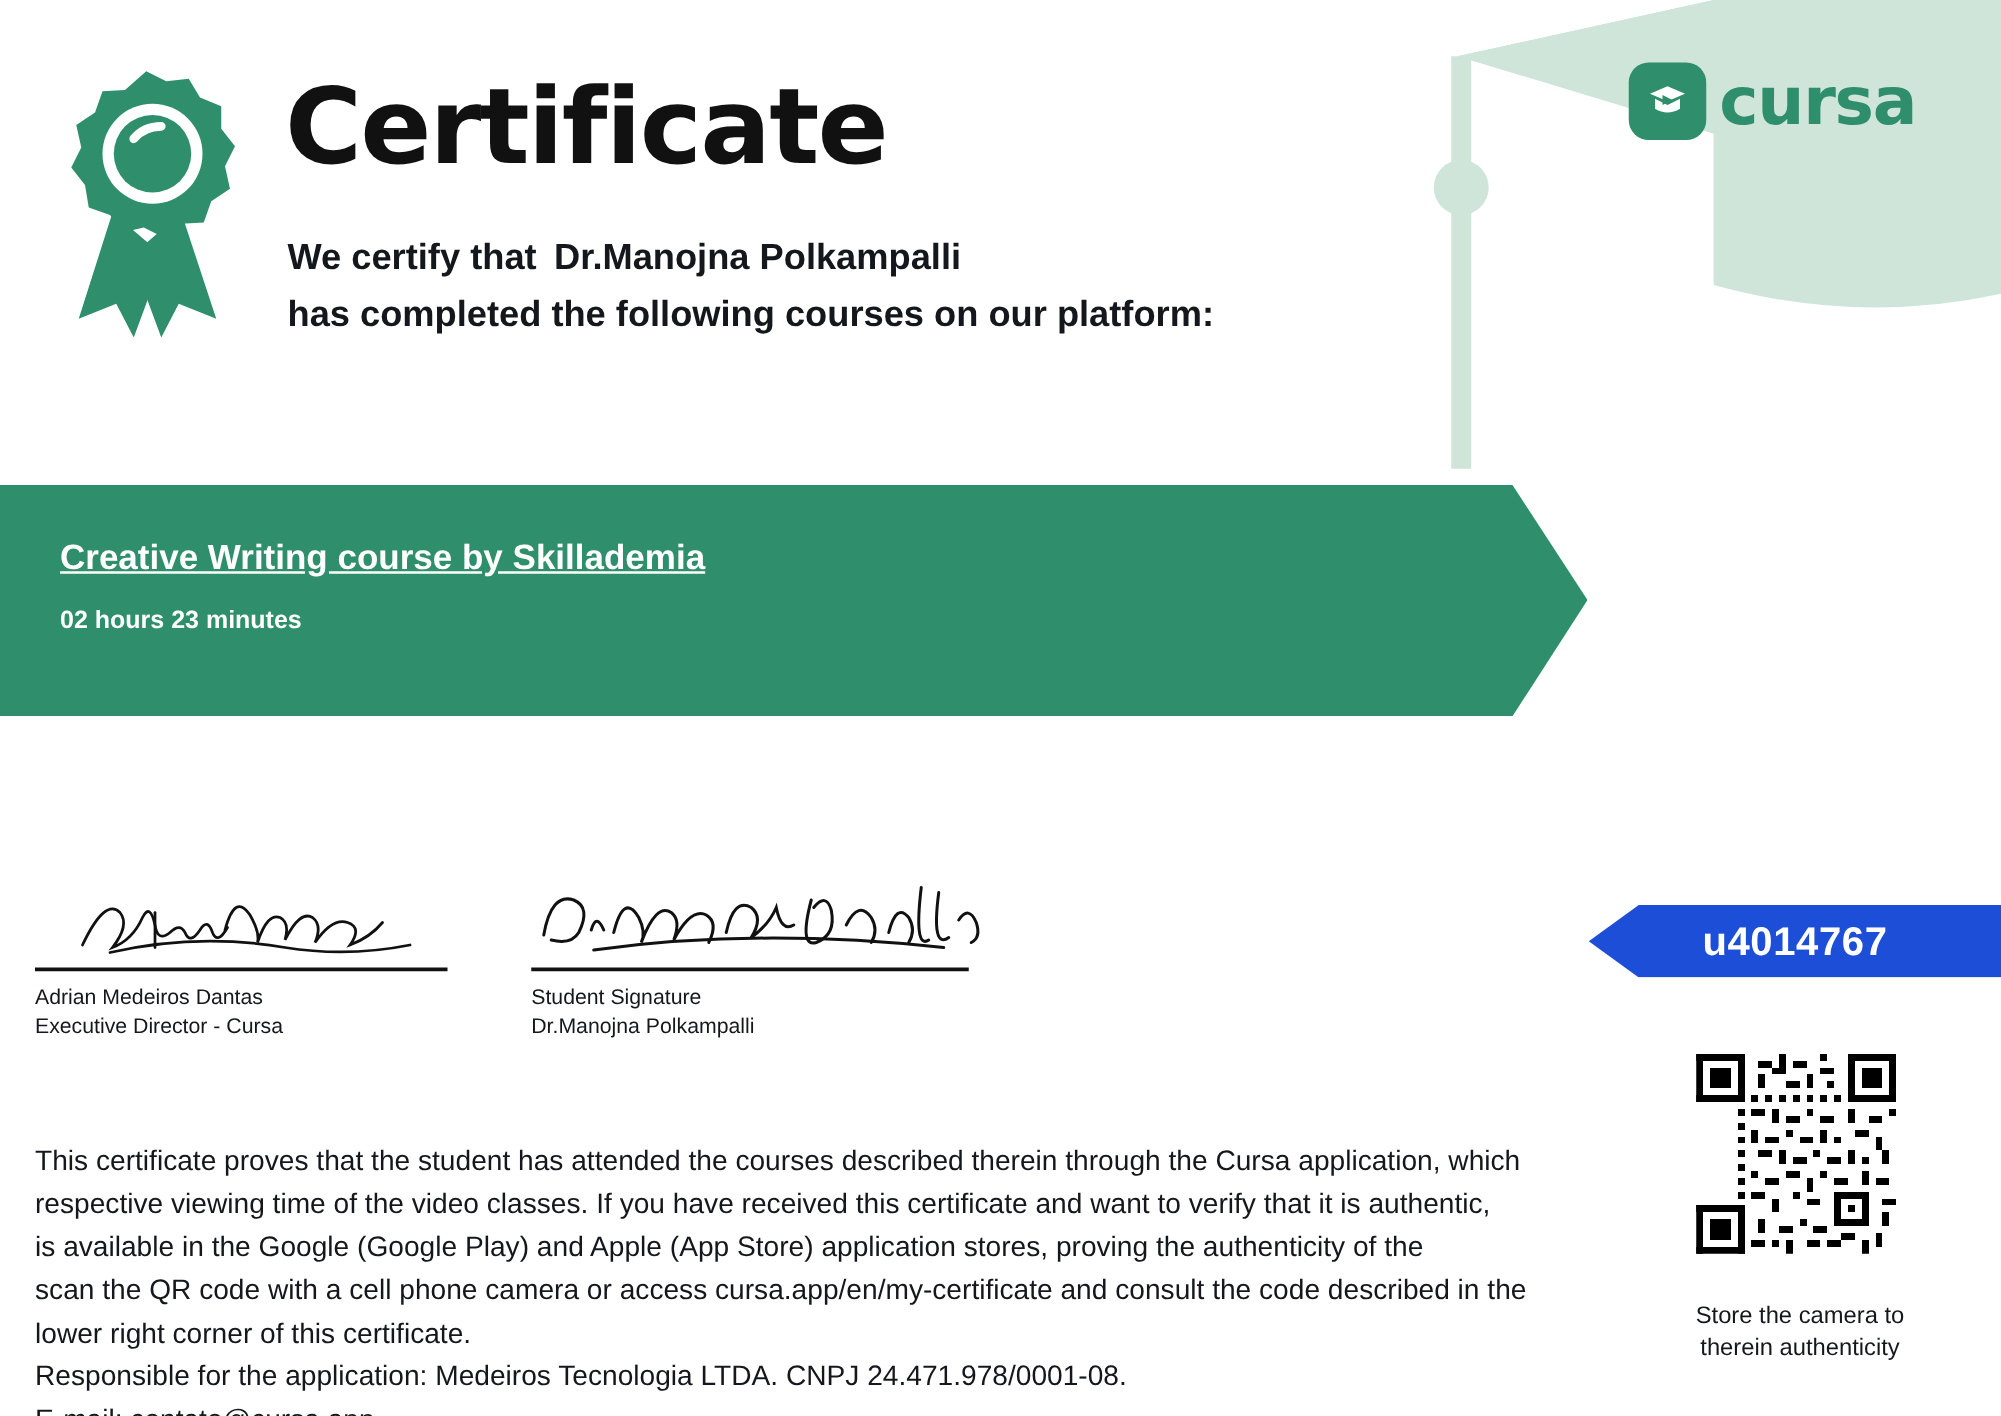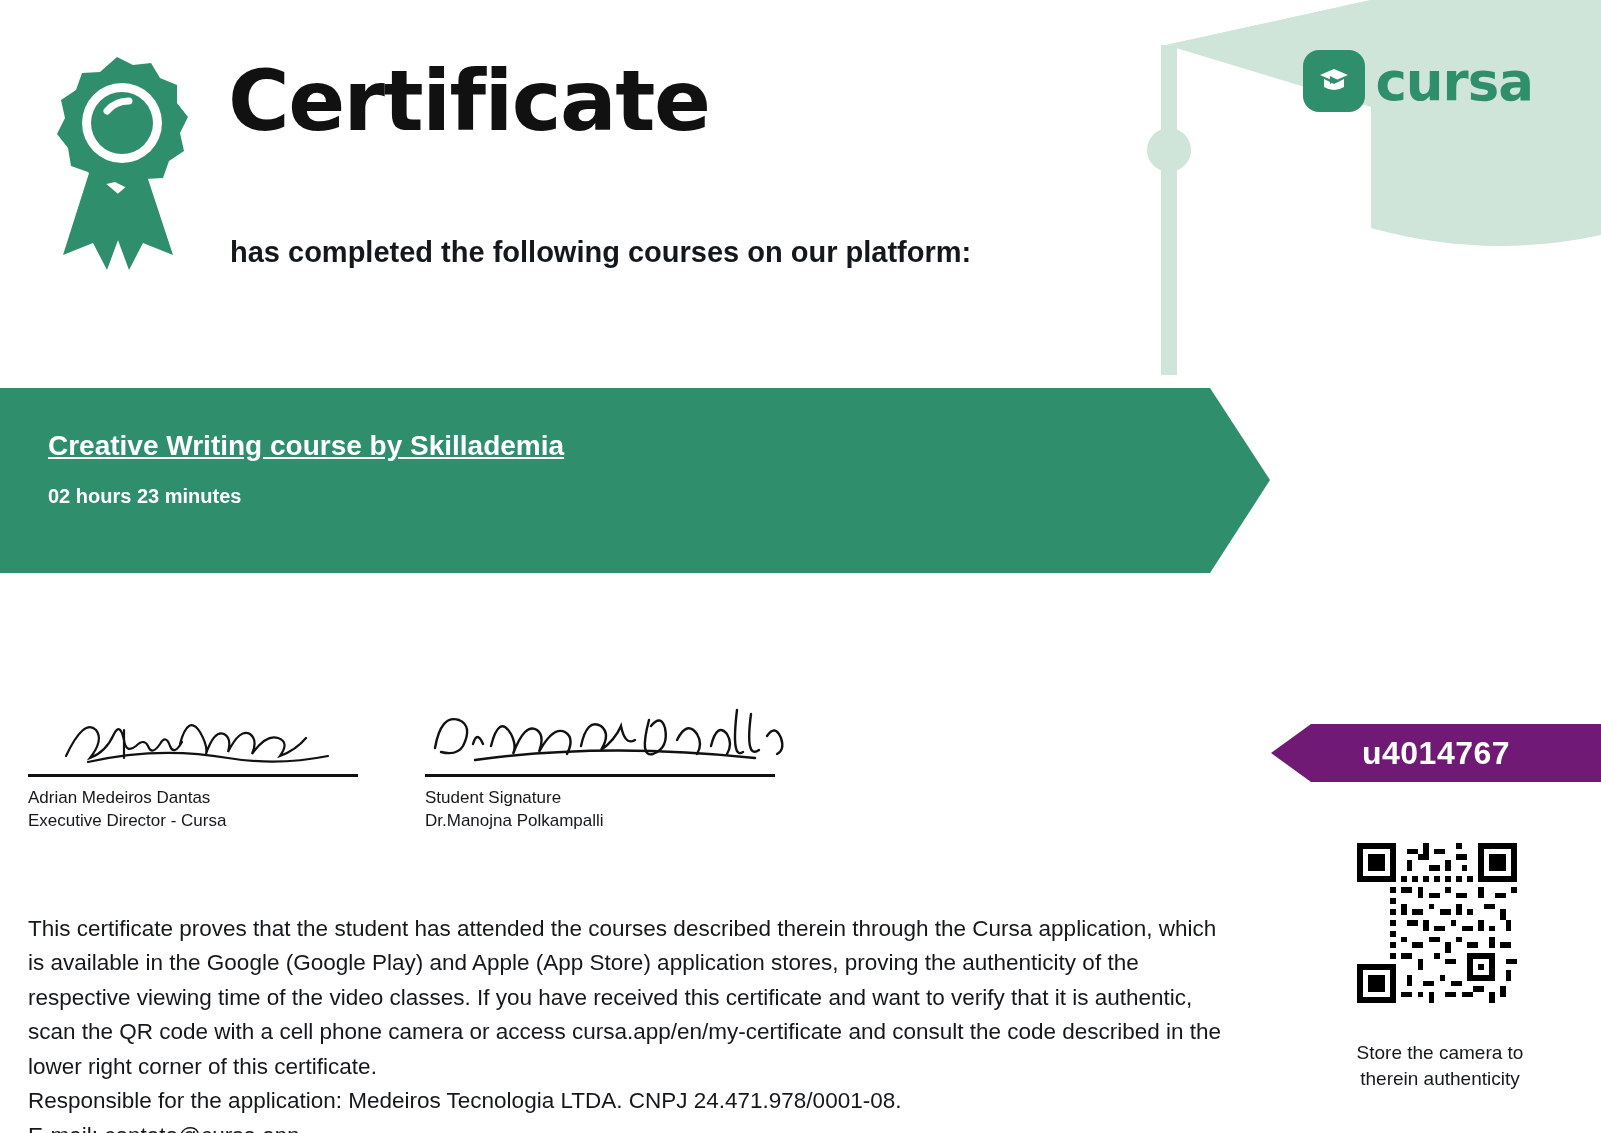--- a/index.html
+++ b/index.html
@@ -149,21 +149,21 @@
   .body-text p { margin: 0; }
   .body-line { margin-top: 2px; }
 
   
   .code-tag {
     position: absolute;
     right: 0;
     top: 724px;
     width: 330px;
     height: 58px;
-    background: #701a75;
+    background: #1d4ed8;
     clip-path: polygon(40px 0, 330px 0, 330px 58px, 40px 58px, 0 29px);
     color: #ffffff;
     display: flex;
     align-items: center;
     justify-content: center;
     font-size: 32px;
     font-weight: 700;
     letter-spacing: 0.5px;
   }
 
@@ -221,20 +221,23 @@
       </g>
       <path d="M72 2 L88 10 L106 8 L115 23 L132 30 L132 48 L143 62 L135 78 L139 96 L124 106 L118 123 L100 124 L86 135 L70 127 L53 131 L43 117 L26 111 L23 93 L12 79 L20 63 L16 45 L31 35 L37 18 L55 17 Z" fill="#2f8f6d"></path>
       <circle cx="77" cy="68" r="40" fill="#ffffff"></circle>
       <circle cx="77" cy="68" r="31" fill="#2f8f6d"></circle>
       <path d="M62 56 Q70 46 84 46" stroke="#ffffff" stroke-width="7" fill="none" stroke-linecap="round"></path>
     </svg>
   </div>
 
   <div class="title">Certificate</div>
 
+  <div class="certify-line1">
+    <span>We certify that</span><span class="name">Dr.Manojna Polkampalli</span>
+  </div>
   <div class="certify-line2">has completed the following courses on our platform:</div>
 
   <div class="band">
     <div class="band-title">Creative Writing course by Skillademia</div>
     <div class="band-sub">02 hours 23 minutes</div>
   </div>
 
   <div class="sig-block sig1">
     <div class="sig-img">
       <svg width="340" height="80" viewBox="0 0 340 80" xmlns="http://www.w3.org/2000/svg">
@@ -275,22 +278,22 @@
     <div class="sig-name">
       <div>Student Signature</div>
       <div>Dr.Manojna Polkampalli</div>
     </div>
   </div>
 
   <div class="code-tag">u4014767</div>
 
   <div class="body-text">
     <p class="body-line">This certificate proves that the student has attended the courses described therein through the Cursa application, which</p>
+    <p class="body-line">respective viewing time of the video classes. If you have received this certificate and want to verify that it is authentic,</p>
     <p class="body-line">is available in the Google (Google Play) and Apple (App Store) application stores, proving the authenticity of the</p>
-    <p class="body-line">respective viewing time of the video classes. If you have received this certificate and want to verify that it is authentic,</p>
     <p class="body-line">scan the QR code with a cell phone camera or access cursa.app/en/my-certificate and consult the code described in the</p>
     <p class="body-line">lower right corner of this certificate.</p>
     <p class="body-line">Responsible for the application: Medeiros Tecnologia LTDA. CNPJ 24.471.978/0001-08.</p>
     <p class="body-line">E-mail: contato@cursa.app</p>
   </div>
 
   <div class="qr-wrap">
     <svg width="160" height="160" viewBox="0 0 29 29" shape-rendering="crispEdges" xmlns="http://www.w3.org/2000/svg">
       <rect width="29" height="29" fill="#ffffff"></rect>
       <g fill="#000000">

